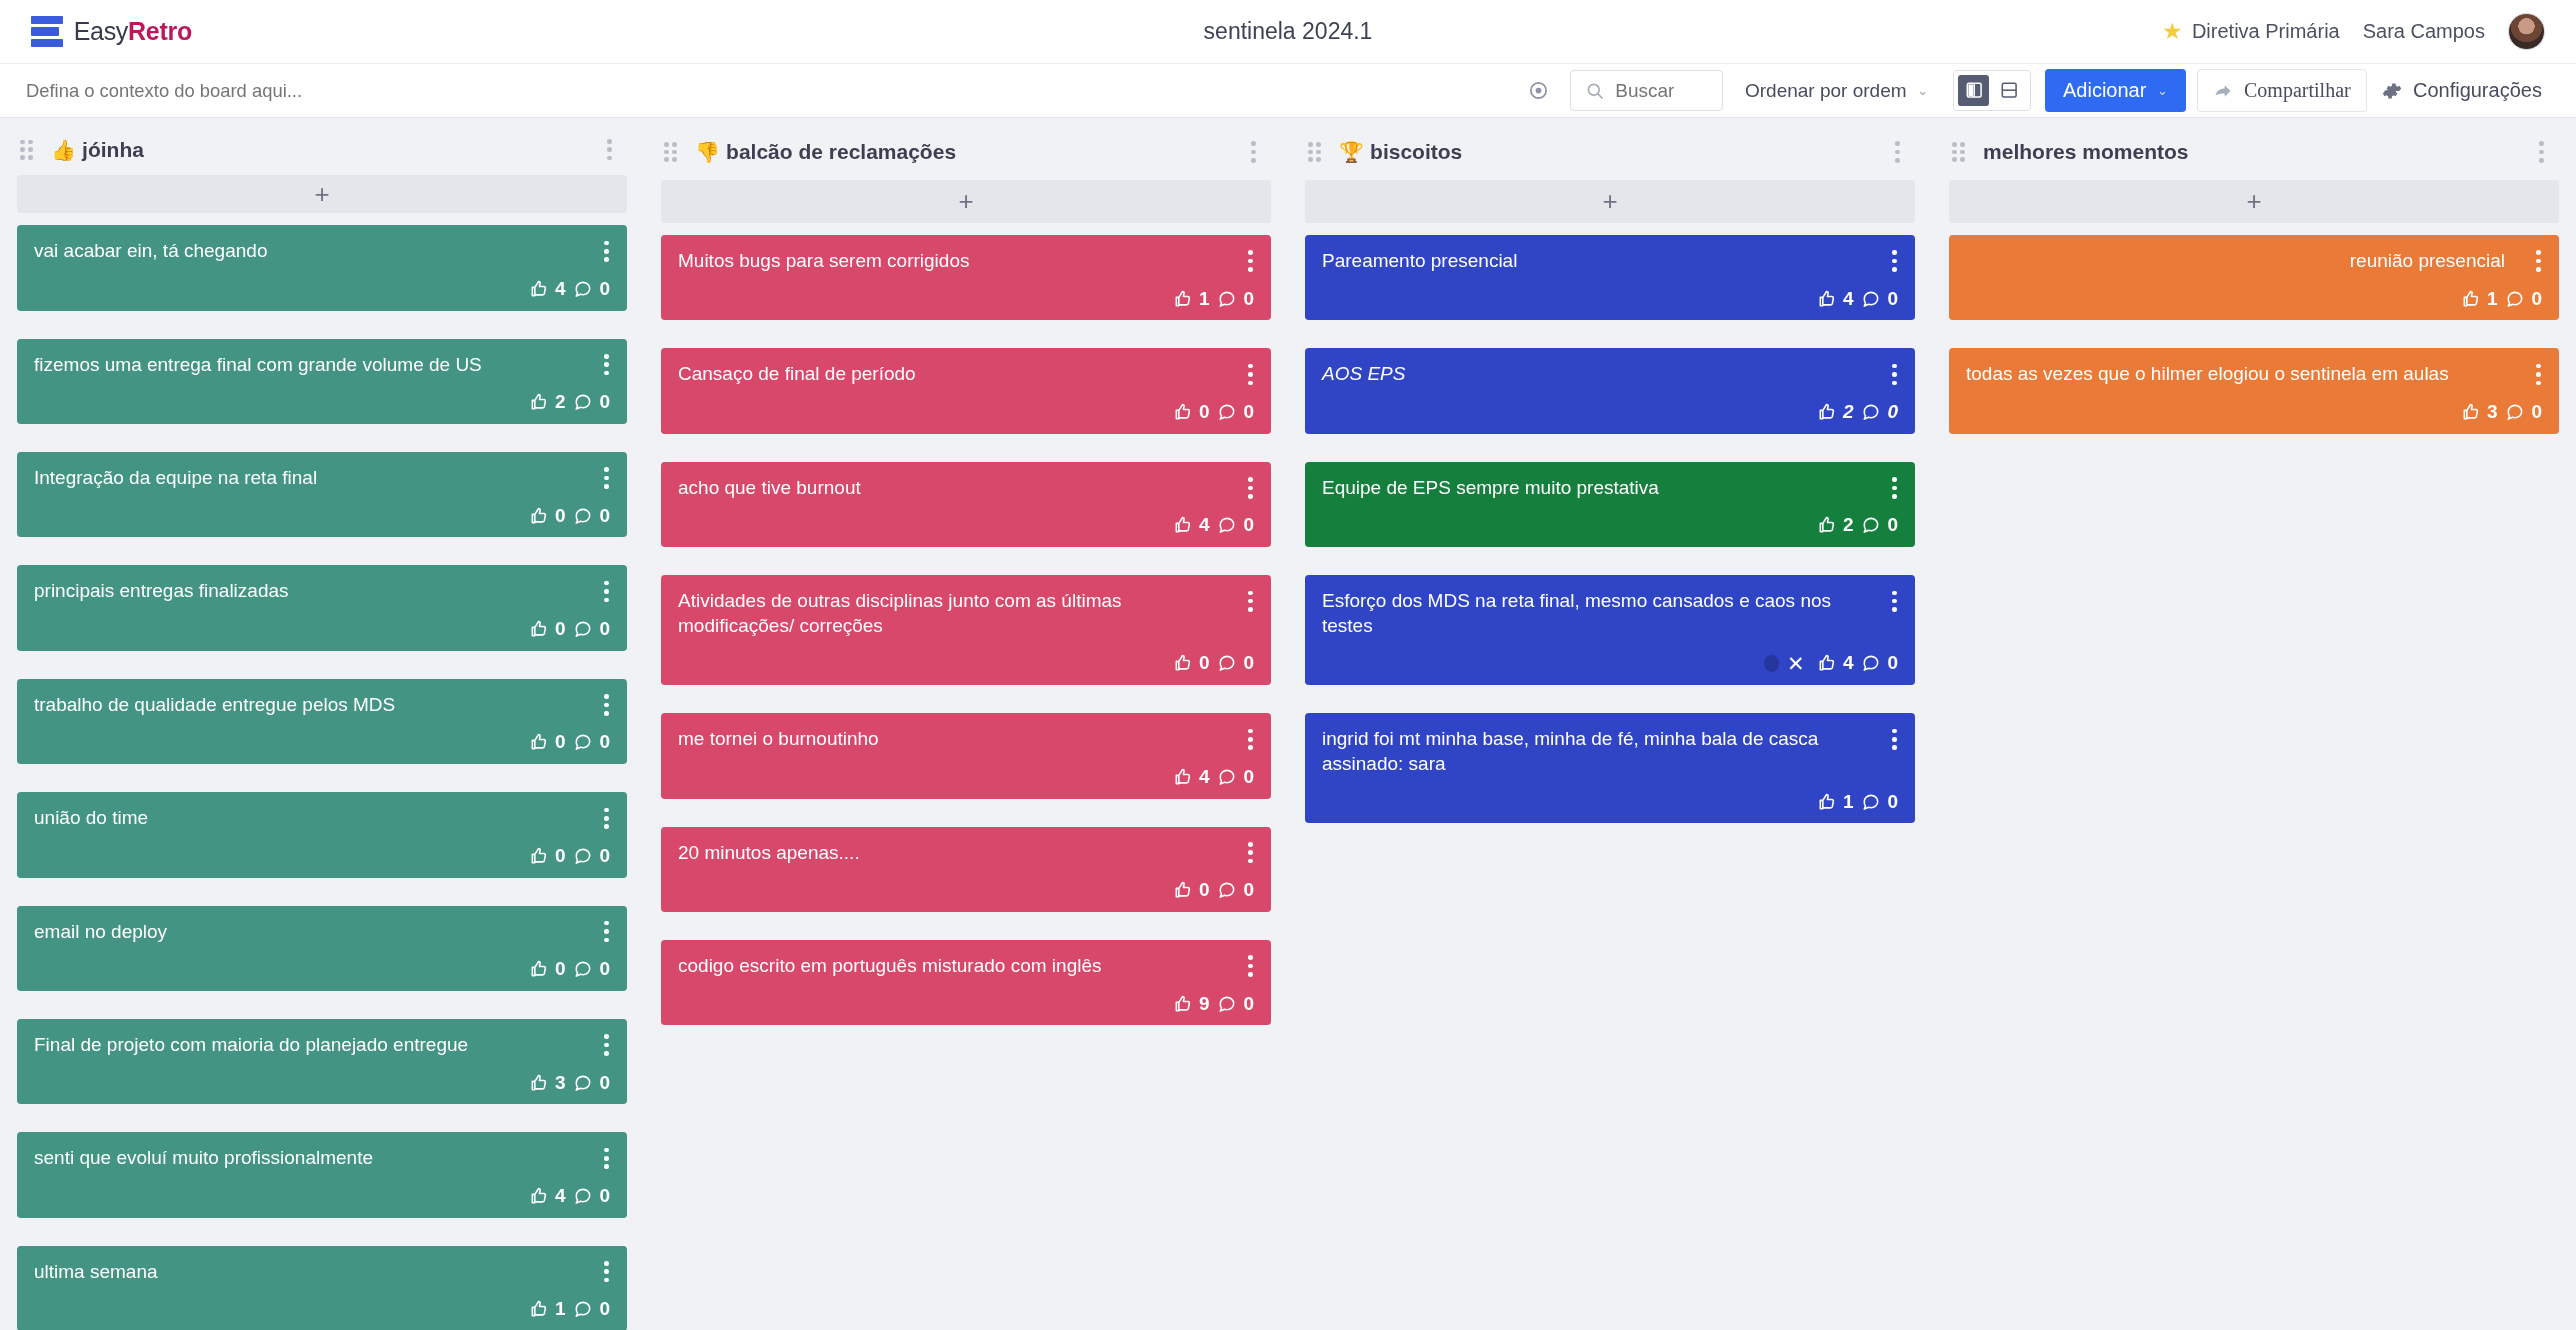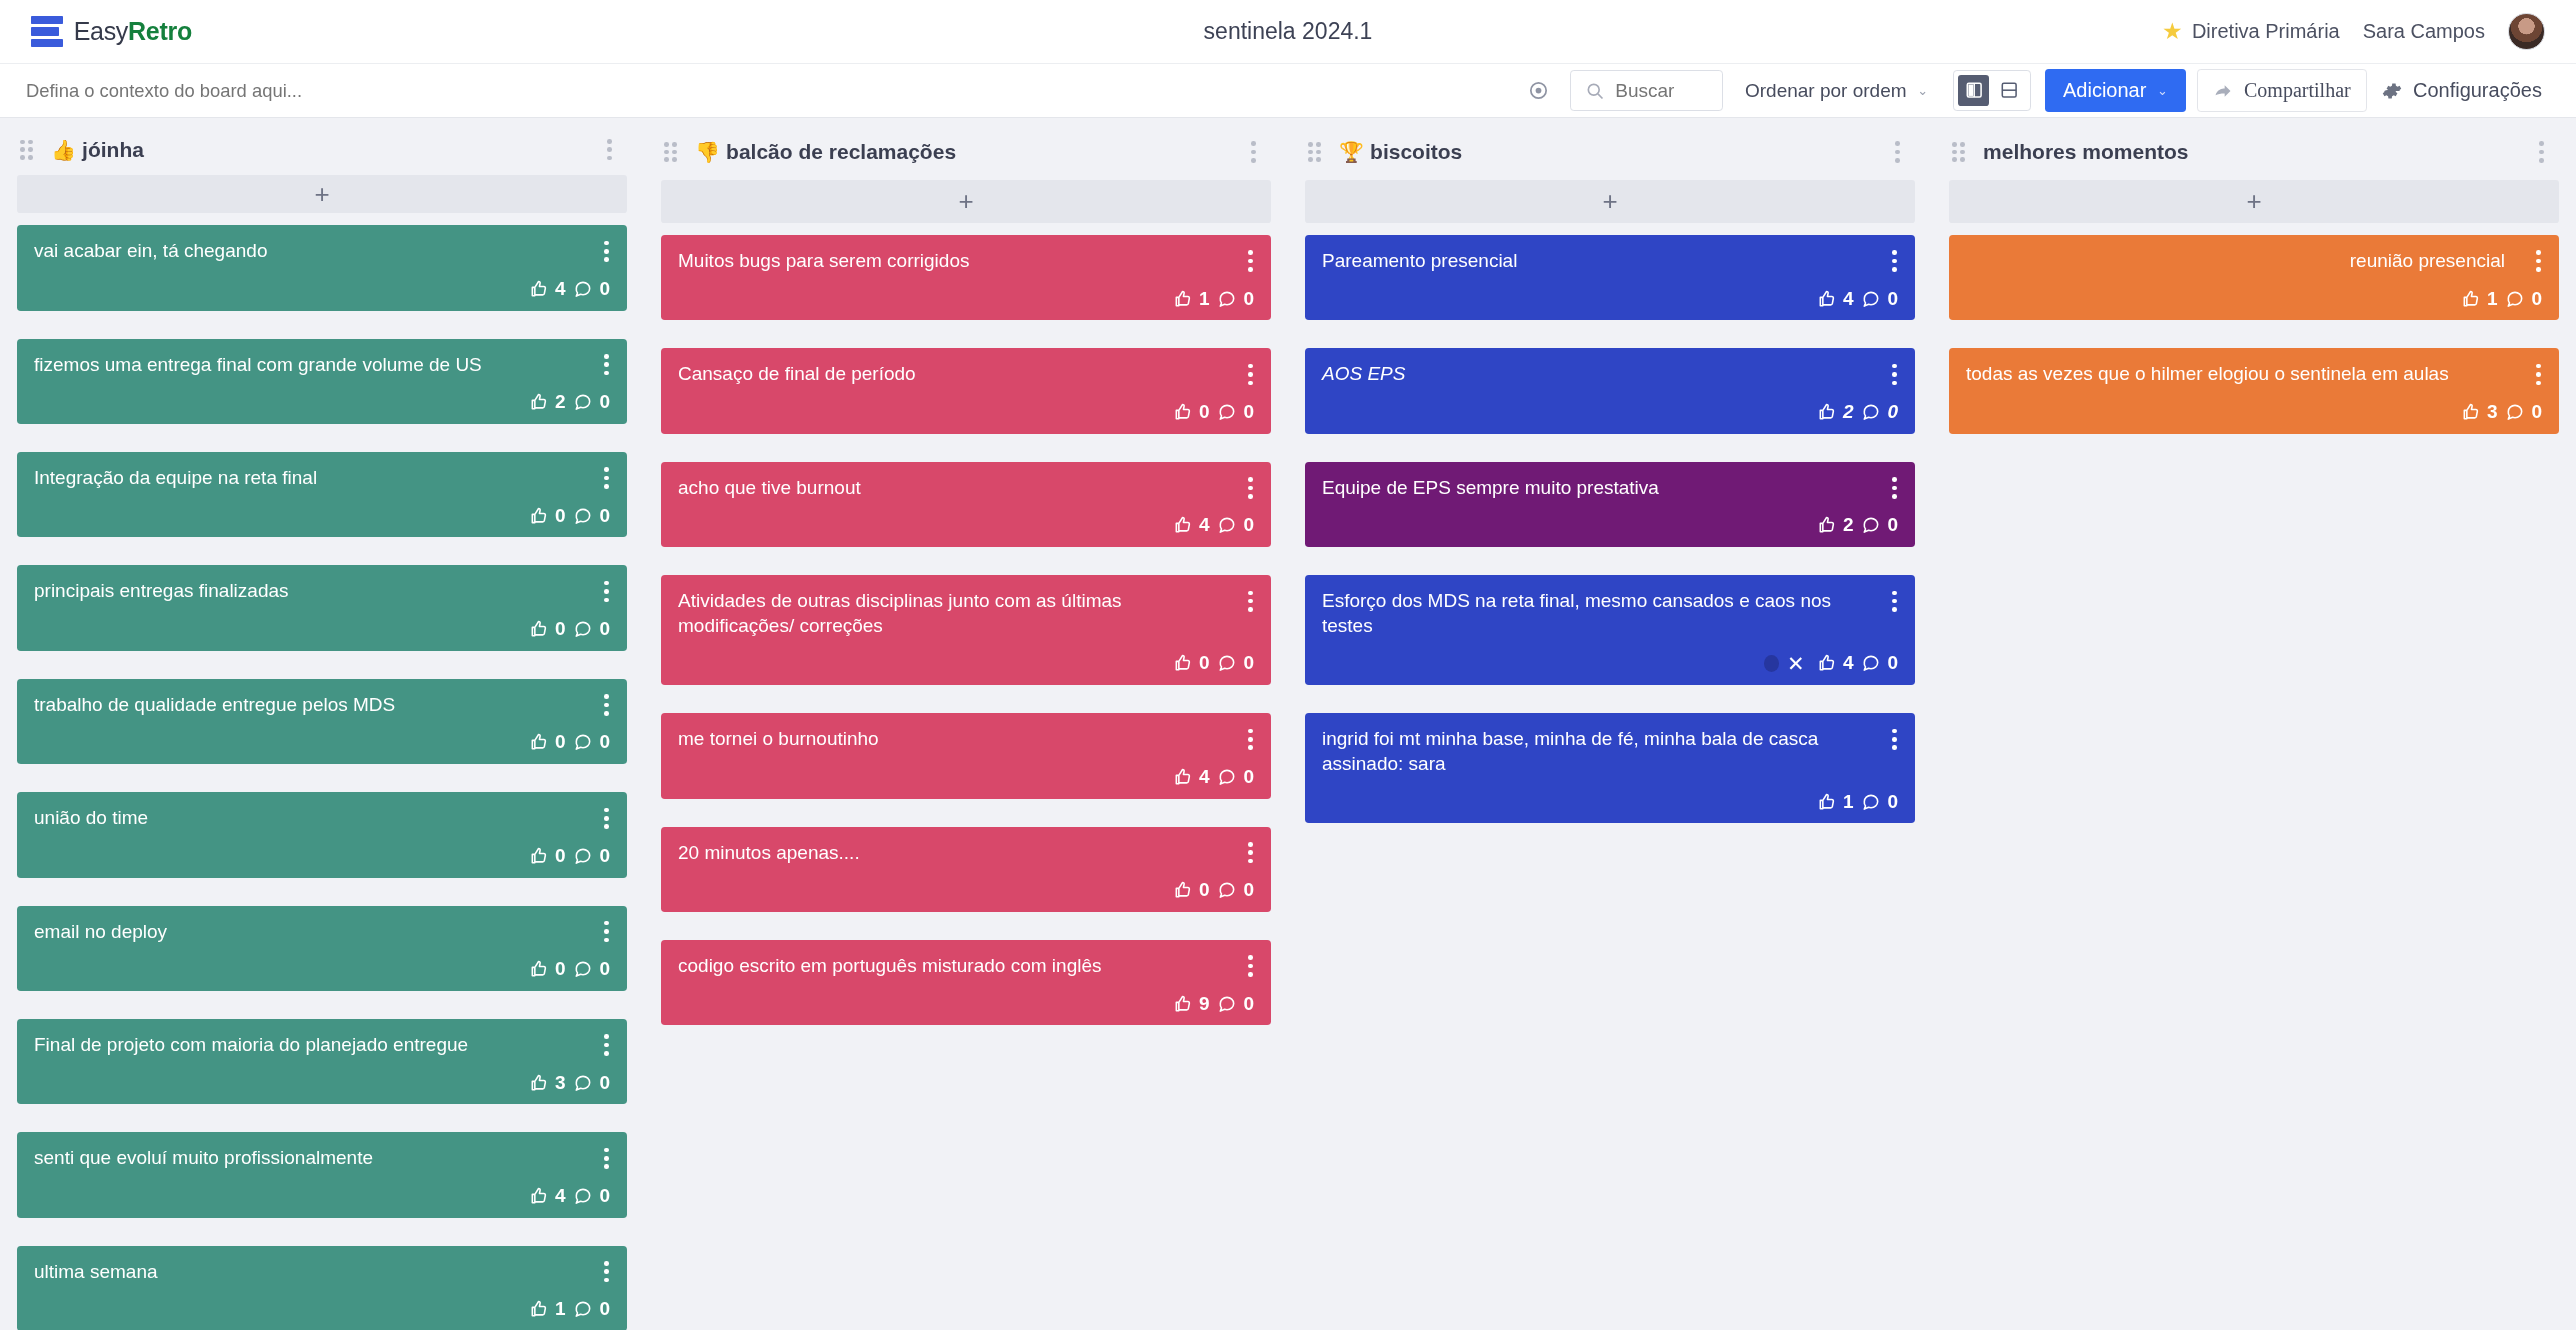--- a/index.html
+++ b/index.html
@@ -24,21 +24,21 @@
   .brand { display: flex; align-items: center; gap: 10.7px; }
   .brand-mark {
     width: 32px; height: 32px;
     display: flex; flex-direction: column; justify-content: space-between;
   }
   .brand-mark i { display: block; background: #3a5bdb; border-radius: 0.8px; }
   .brand-mark i:nth-child(1) { height: 8.4px; width: 32px; }
   .brand-mark i:nth-child(2) { height: 8.4px; width: 28px; position: relative; }
   .brand-mark i:nth-child(3) { height: 8.4px; width: 32px; }
   .brand-text { font-size: 25px; color: #353a4a; letter-spacing: -0.3px; }
-  .brand-text b { font-weight: 700; color: #15803d; }
+  .brand-text b { font-weight: 700; color: #be185d; }
   .brand-text span { font-weight: 400; }
 
   .board-title {
     position: absolute;
     left: 0; right: 0;
     text-align: center;
     font-size: 23px;
     color: #3d4255;
     font-weight: 400;
     pointer-events: none;
@@ -800,21 +800,21 @@
               <span>2</span>
             </span>
             <span class="metric">
               <svg width="20" height="20" viewBox="0 0 24 24" fill="none" stroke="#ffffff" stroke-width="1.9" stroke-linejoin="round">
                 <path d="M20 11.5c0 4.1-3.6 7.4-8 7.4-1 0-2-.2-2.9-.5L4 20.5l1.4-3.6A7.2 7.2 0 014 11.5C4 7.4 7.6 4 12 4s8 3.4 8 7.5z"></path>
               </svg>
               <span>0</span>
             </span>
           </div>
         </div>
-        <div class="card" style="background: #701a75;">
+        <div class="card" style="background: #15803d;">
           <div class="card-text">Equipe de EPS sempre muito prestativa</div>
           <span class="card-menu">
             <i></i>
             <i></i>
             <i></i>
           </span>
           <div class="card-foot">
             <span class="metric">
               <svg width="20" height="20" viewBox="0 0 24 24" fill="none" stroke="#ffffff" stroke-width="1.9" stroke-linejoin="round">
                 <path d="M7 10h-3v10h3zM7 10l4.5-7c1.4 0 2.1 1 1.8 2.3L12.5 9h5.3c1.2 0 2 1 1.8 2.2l-1.2 6.4c-.2 1-1 1.4-1.9 1.4H7z"></path>

